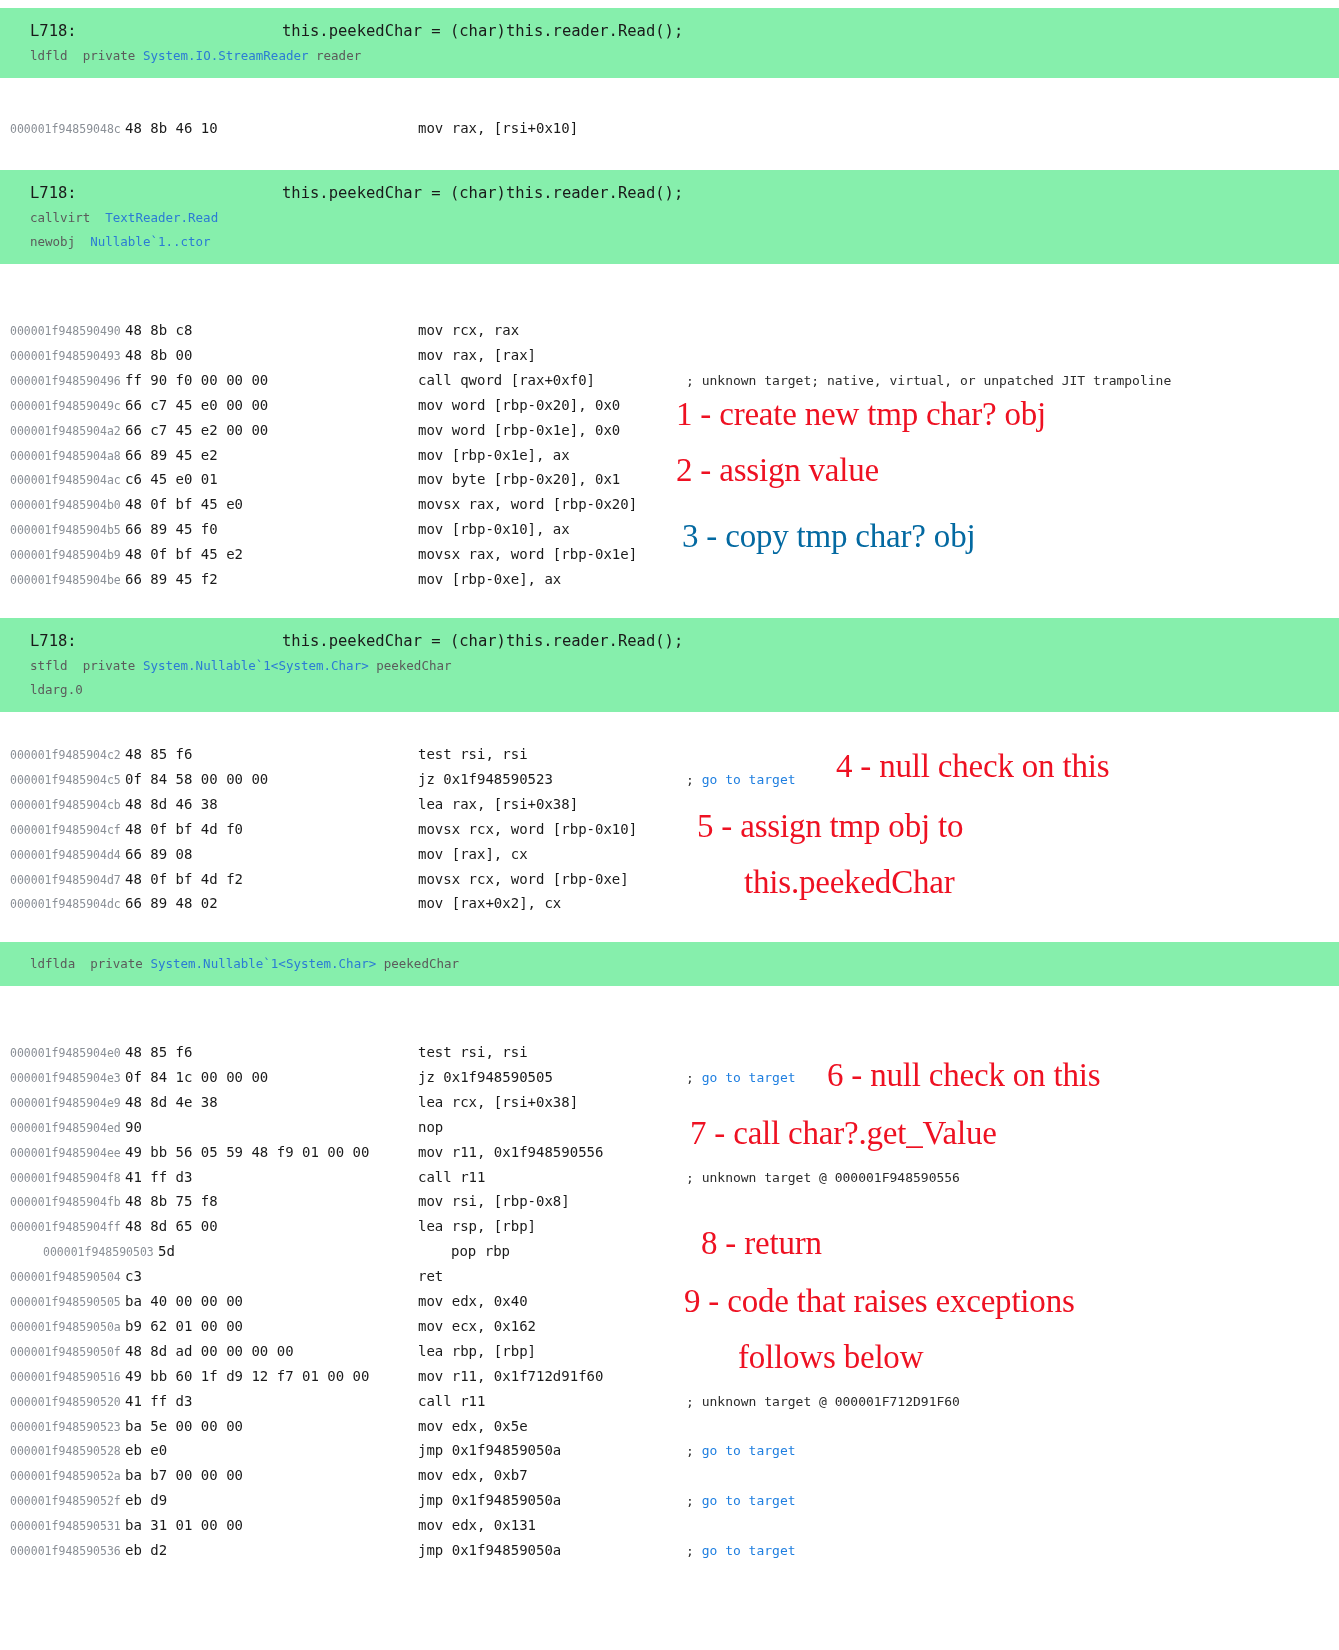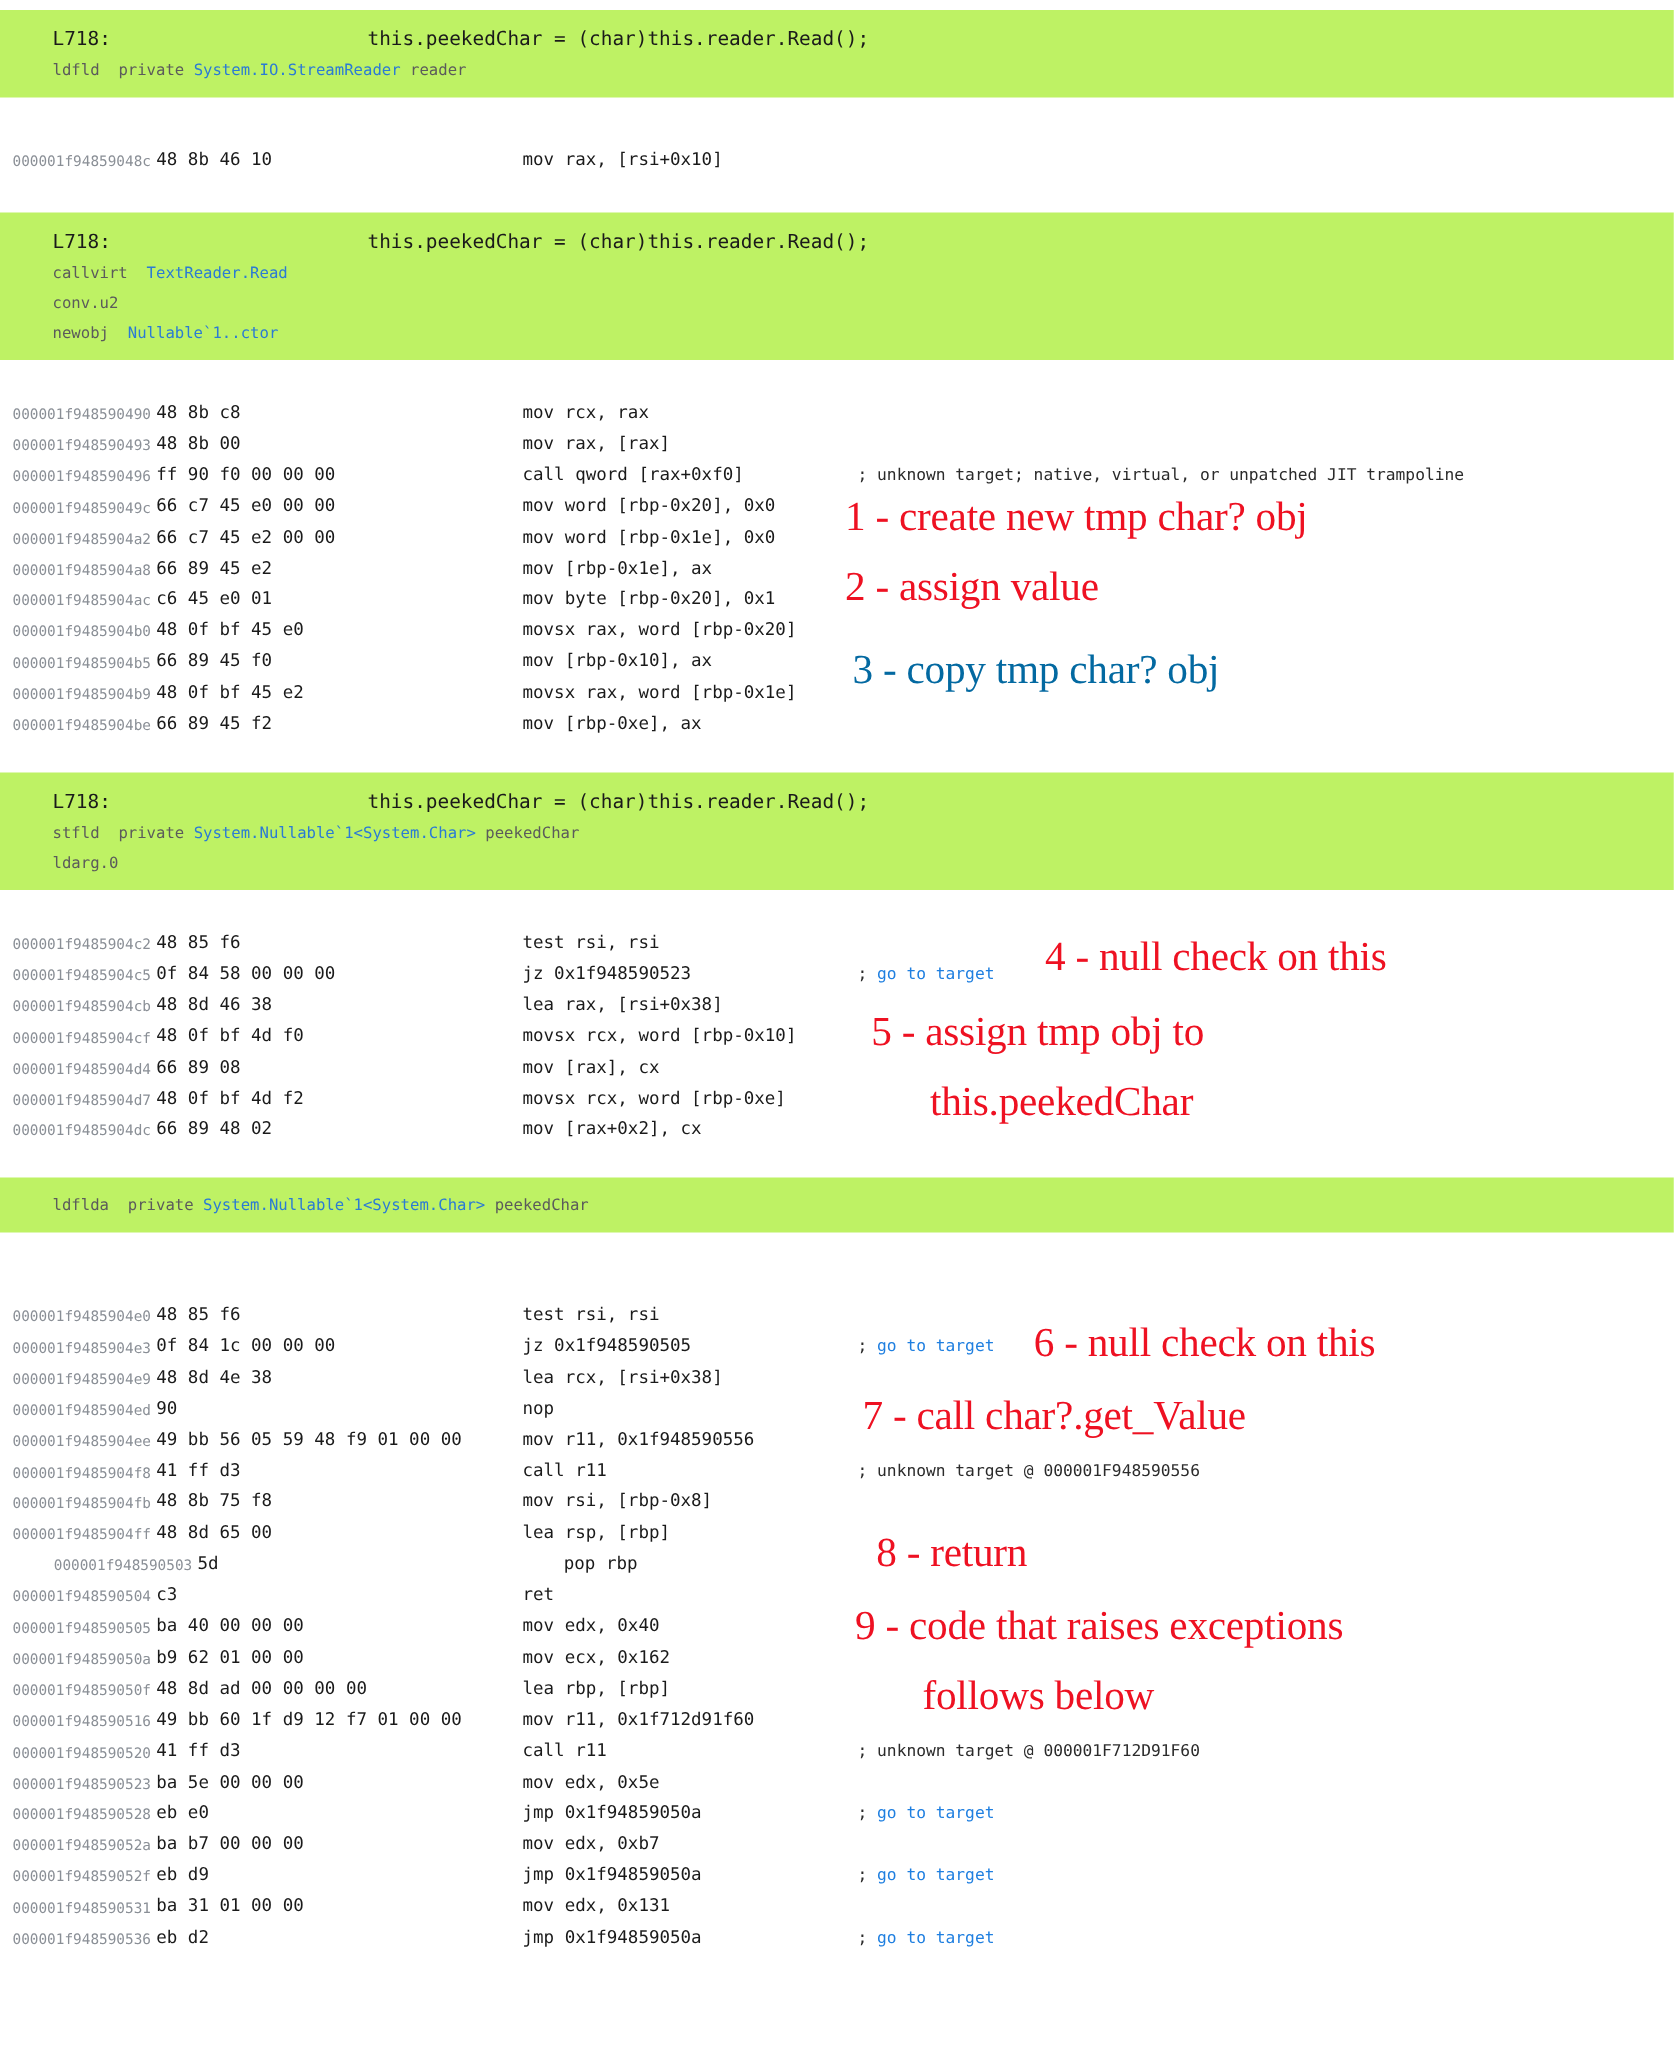--- a/index.html
+++ b/index.html
@@ -13,23 +13,23 @@
     position: relative;
     font-family: "DejaVu Sans Mono", monospace;
     overflow: hidden;
   }
 
   
   .src-block {
     position: absolute;
     left: 0;
     width: 1339px;
-    background: #bef264;
+    background: #86efac;
     box-sizing: border-box;
-    padding: 10px 0 10px 12px;
+    padding: 10px 0 10px 0;
   }
   .src-head {
     font-size: 15.5px;
     color: #1a1a1a;
     white-space: pre;
     padding-left: 30px;
     line-height: 26px;
     letter-spacing: 0px;
   }
   .il-line {
@@ -100,21 +100,20 @@
 <body>
 
 <div id="root">
     <div class="src-block" style="top: 8px;">
       <div class="src-head"><span>L718:</span>                      <span>this.peekedChar = (char)this.reader.Read();</span></div>
       <div class="il-line"><span>ldfld</span>  <span>private</span> <span class="il-type">System.IO.StreamReader</span> <span>reader</span></div>
     </div>
     <div class="src-block" style="top: 170px;">
       <div class="src-head"><span>L718:</span>                      <span>this.peekedChar = (char)this.reader.Read();</span></div>
       <div class="il-line"><span>callvirt</span>  <span class="il-type">TextReader.Read</span></div>
-      <div class="il-line"><span>conv.u2</span></div>
       <div class="il-line"><span>newobj</span>  <span class="il-type">Nullable`1..ctor</span></div>
     </div>
     <div class="src-block" style="top: 618px;">
       <div class="src-head"><span>L718:</span>                      <span>this.peekedChar = (char)this.reader.Read();</span></div>
       <div class="il-line"><span>stfld</span>  <span>private</span> <span class="il-type">System.Nullable`1&lt;System.Char&gt;</span> <span>peekedChar</span></div>
       <div class="il-line"><span>ldarg.0</span></div>
     </div>
     <div class="src-block" style="top: 942px;">
       <div class="il-line"><span>ldflda</span>  <span>private</span> <span class="il-type">System.Nullable`1&lt;System.Char&gt;</span> <span>peekedChar</span></div>
     </div>

